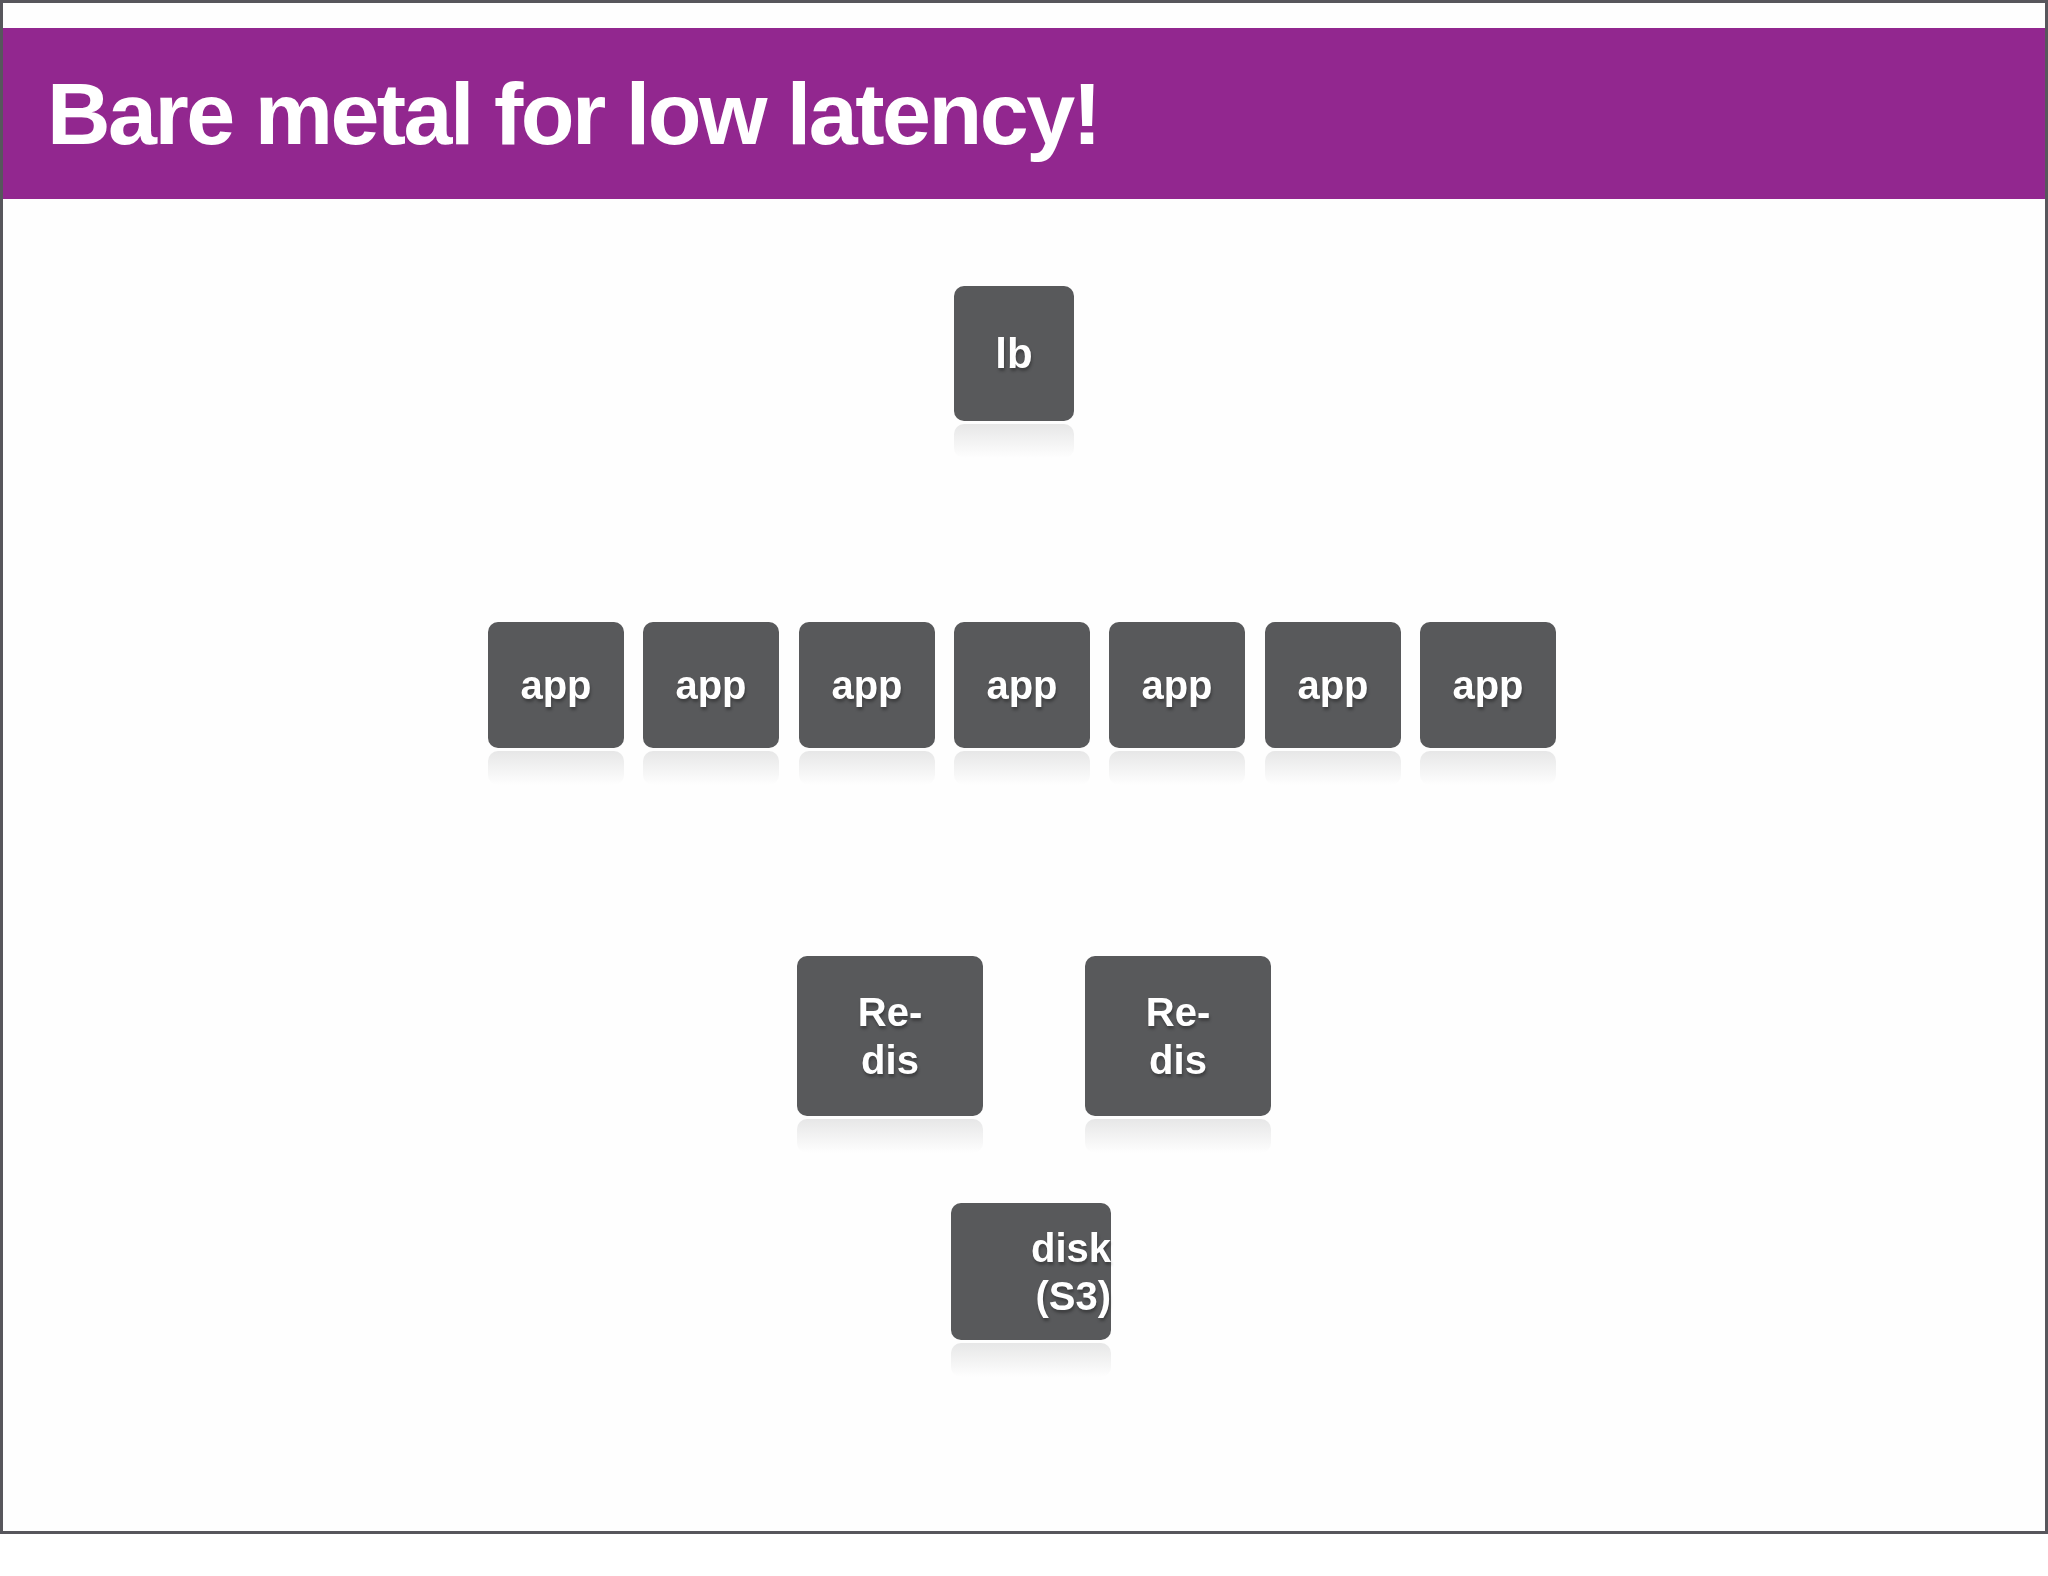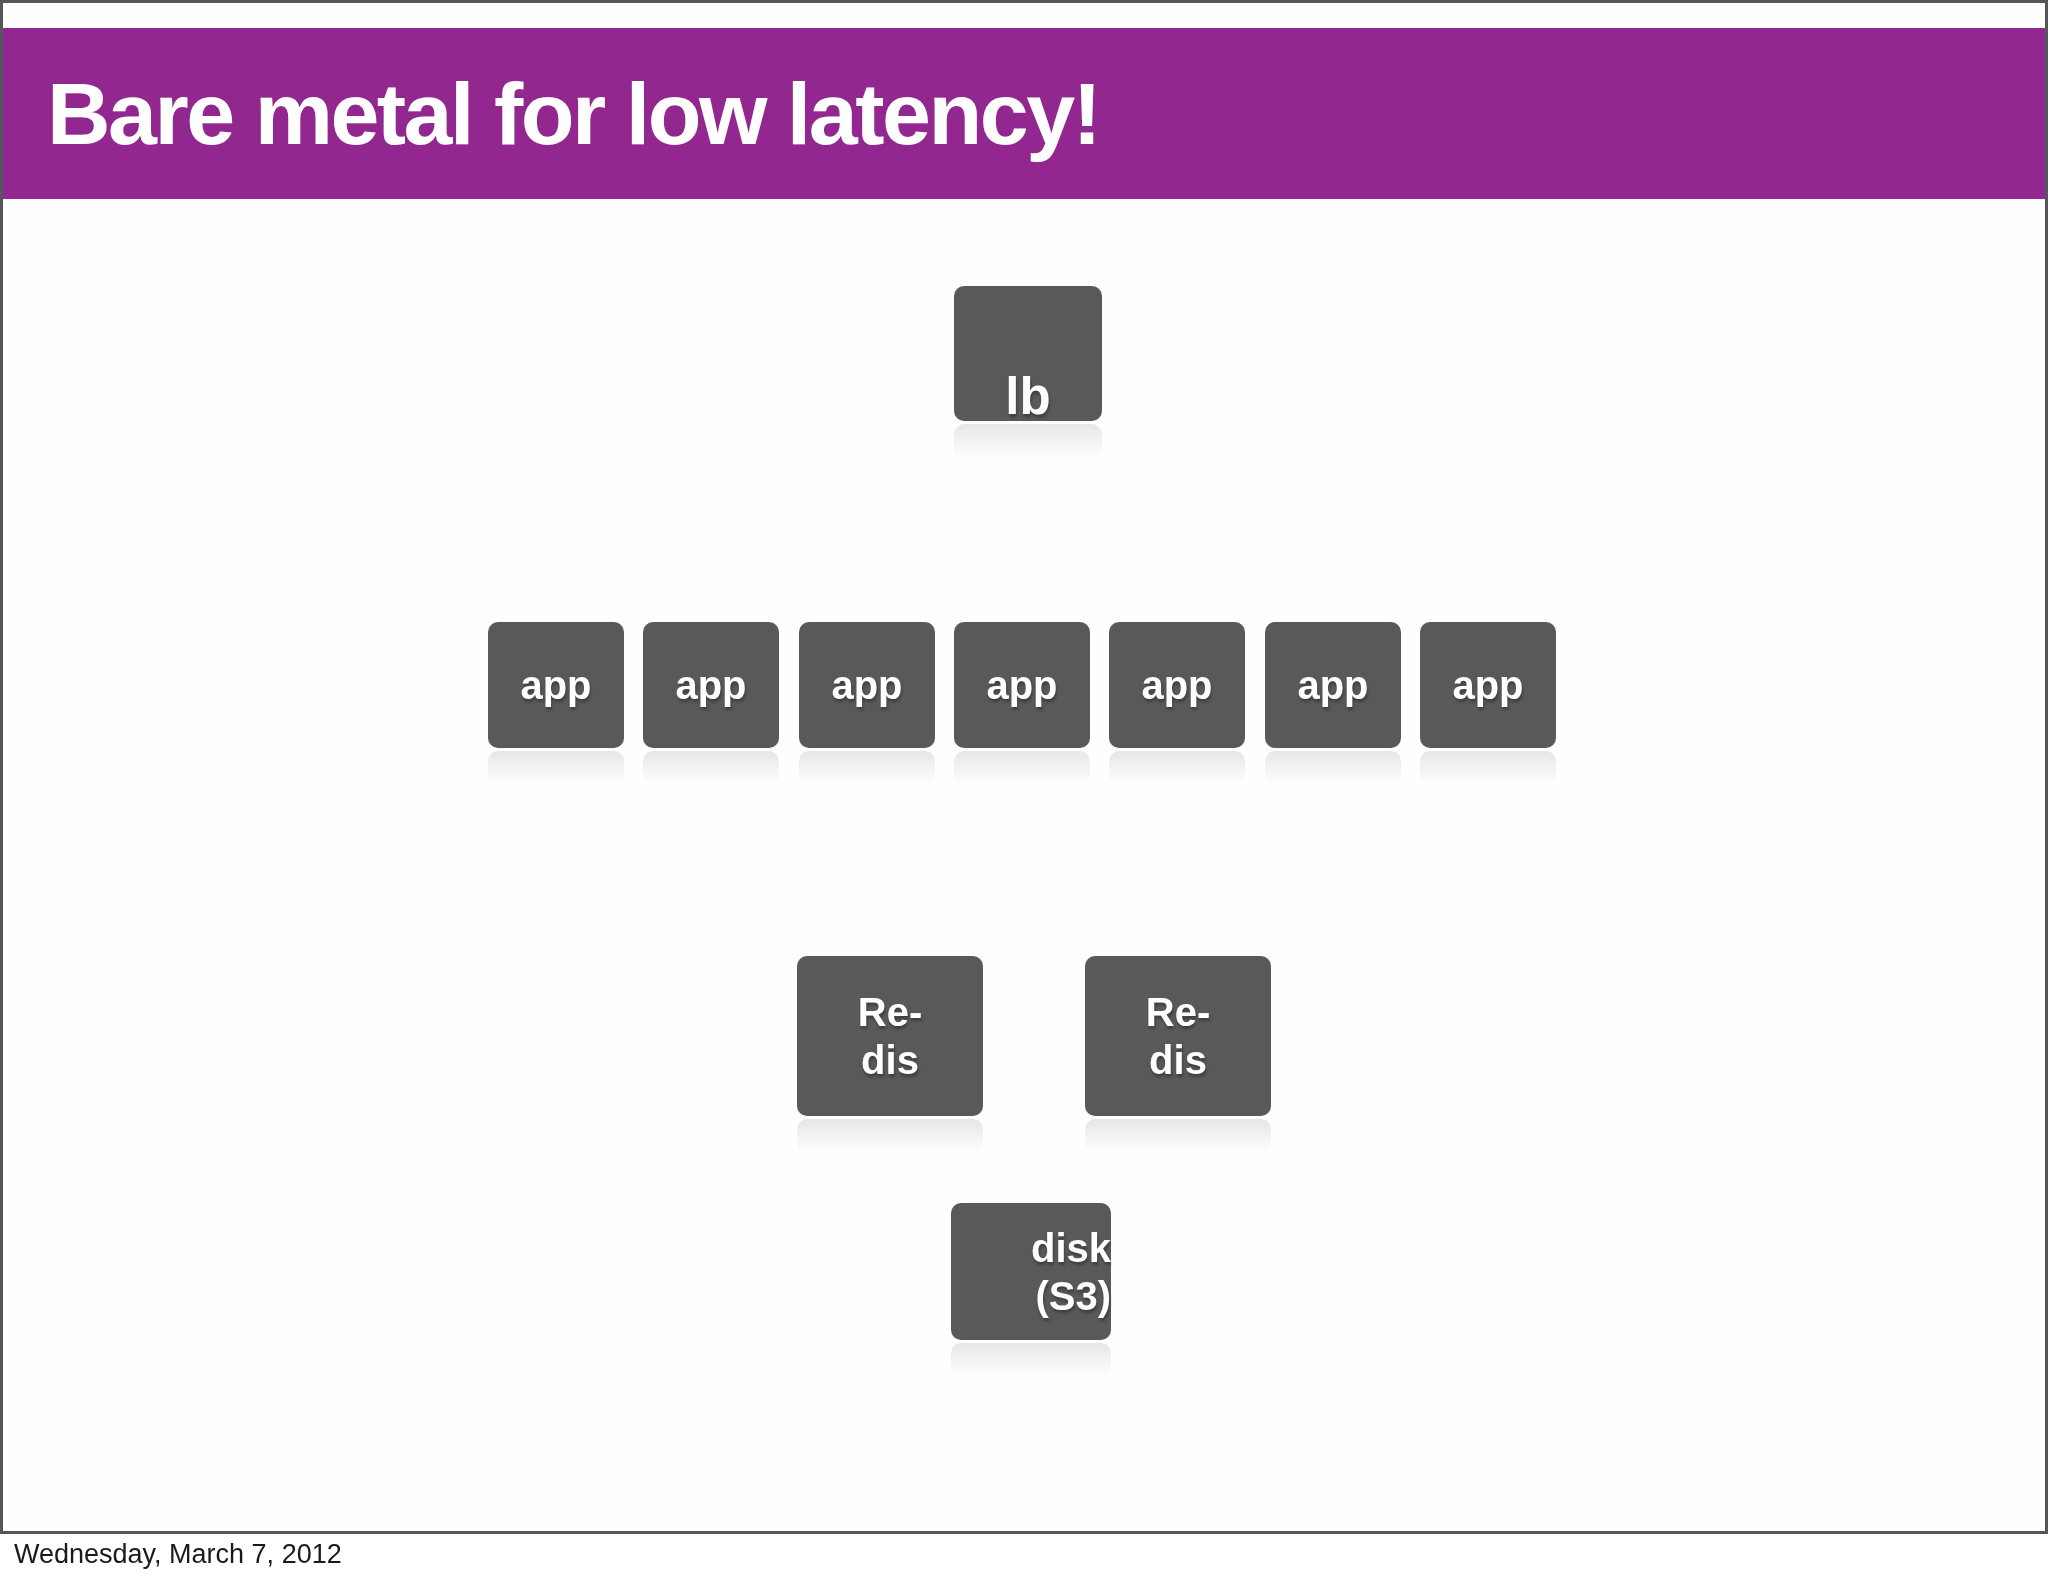--- a/index.html
+++ b/index.html
@@ -59,21 +59,21 @@
   
   .node::after {
     content: "";
     position: absolute;
     left: 0; right: 0;
     top: calc(100% + 3px);
     height: 34px;
     border-radius: 10px;
     background: linear-gradient(to bottom, rgba(88,89,91,0.14), rgba(88,89,91,0));
   }
-  .node-lb   { left: 951px;  top: 283px;  width: 148px; height: 135px; font-size: 51px; justify-content: flex-end; }
+  .node-lb   { left: 951px;  top: 283px;  width: 120px; height: 135px; font-size: 42px; }
   .node-app  { top: 619px;   width: 136px; height: 126px; }
   .app-0 { left: 485px; }
   .app-1 { left: 640px; }
   .app-2 { left: 796px; }
   .app-3 { left: 951px; }
   .app-4 { left: 1106px; }
   .app-5 { left: 1262px; }
   .app-6 { left: 1417px; }
   .node-redis { top: 953px; width: 186px; height: 160px; }
   .redis-0 { left: 794px; }
@@ -145,17 +145,14 @@
       </div>
 
       <div class="node node-disk">
         <span>disk</span>
         <span>(S3)</span>
       </div>
 
     </div>
   </div>
 
-  <div class="footer">
-    <span class="footer-date">Wednesday, March 7, 2012</span>
-  </div>
 
 </div>
 
 </body></html>

